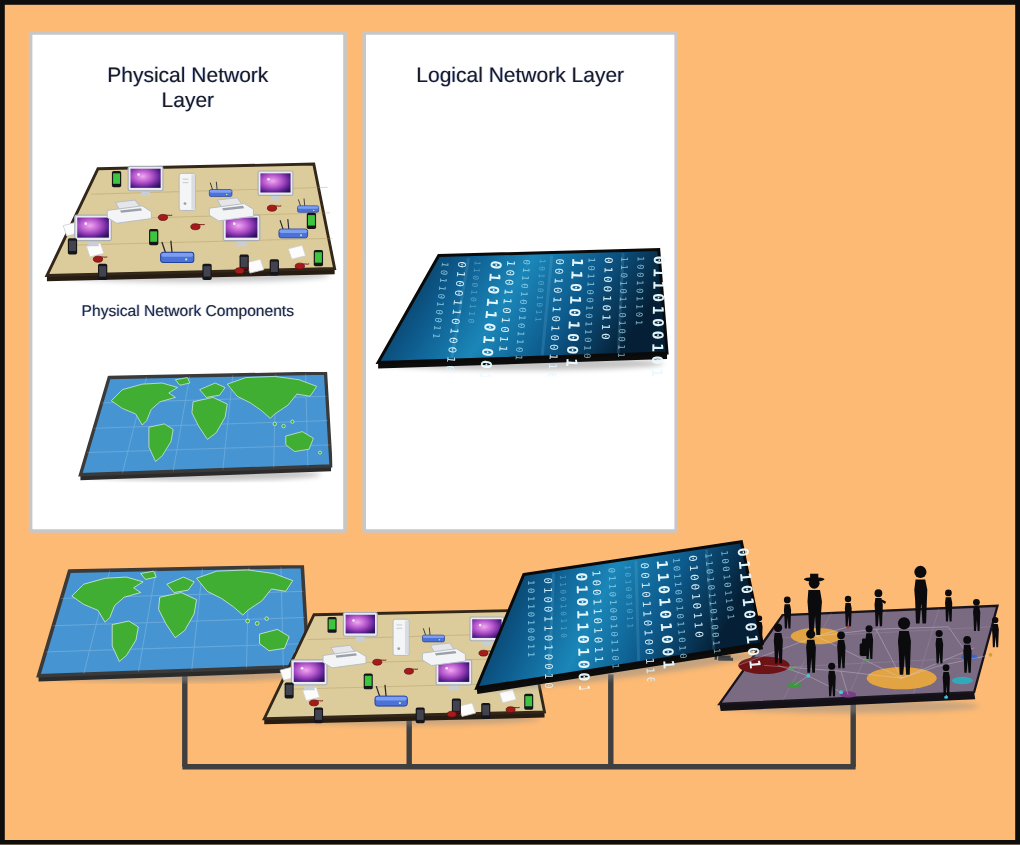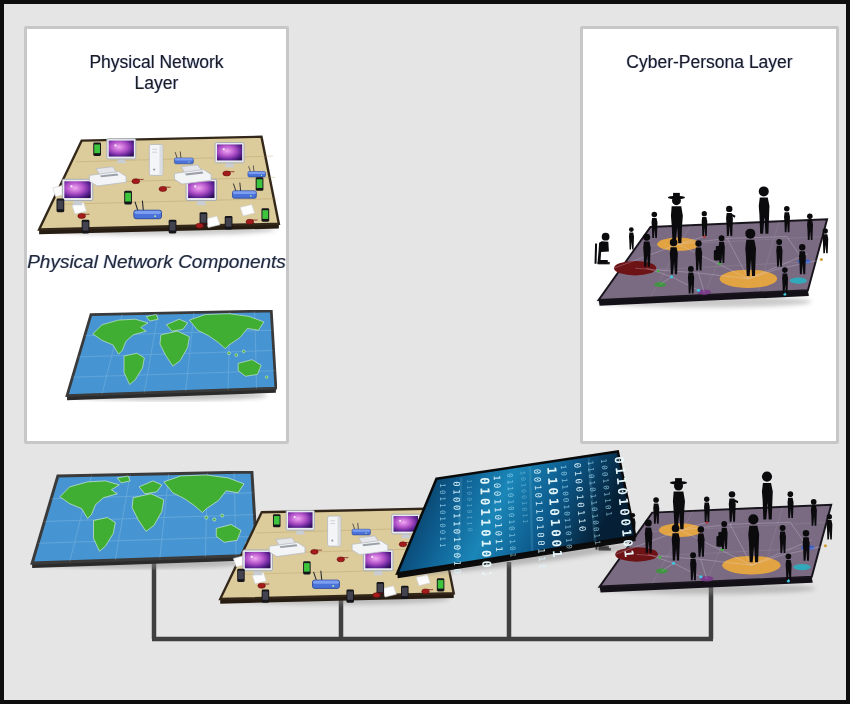--- a/index.html
+++ b/index.html
@@ -2,21 +2,21 @@
 <html><head>
 <meta charset="utf-8">
 <style>
   html, body { margin: 0; padding: 0; background: #fff; }
   .frame {
     position: relative;
     width: 850px;
     height: 704px;
     box-sizing: border-box;
     border: 4px solid #0e0e0e;
-    background: #e5e5e5;
+    background: #fdba74;
     overflow: hidden;
     font-family: "Liberation Sans", sans-serif;
   }
   .panel {
     position: absolute;
     top: 22px;
     height: 418px;
     box-sizing: border-box;
     border: 3px solid #c7c7c7;
     border-radius: 2px;
@@ -33,24 +33,23 @@
     font-size: 17.5px;
     line-height: 21px;
     font-weight: 400;
     color: #1b1b20;
     text-shadow: 0.6px 0 0 rgba(50,90,200,0.28), -0.6px 0 0 rgba(50,90,200,0.28);
   }
   .panel-caption {
     position: absolute;
     top: 222px; left: 0; right: 0;
     text-align: center;
-    font-size: 19px;
+    font-size: 13px;
     color: #262b33;
     text-shadow: 0.6px 0 0 rgba(50,90,200,0.30), -0.6px 0 0 rgba(50,90,200,0.30);
-    font-style: italic;
   }
   .gfx { position: absolute; display: block; }
   #gfx-devices-panel { left: 6px;  top: 100px; width: 252px; height: 116px; }
   #gfx-map-panel     { left: 38px; top: 281px; width: 212px; height: 92px;  }
   #gfx-binary-panel  { left: 6px;  top: 176px; width: 248px; height: 109px; }
   #gfx-persona-panel { left: 2px;  top: 148px; width: 250px; height: 144px; }
 
   .bottom-item { position: absolute; }
   #gfx-map-bottom     { left: 26px;  top: 467px; width: 228px; height: 99px;  z-index: 1; }
   #gfx-devices-bottom { left: 210px; top: 497px; width: 246px; height: 113px; z-index: 2; }
@@ -345,28 +344,28 @@
     <h2 class="panel-title">Physical Network Layer</h2>
     <svg class="gfx" id="gfx-devices-panel" viewBox="0 0 260 120">
       <use href="#g-devices"></use>
     </svg>
     <div class="panel-caption">Physical Network Components</div>
     <svg class="gfx" id="gfx-map-panel" viewBox="0 0 230 100">
       <use href="#g-map"></use>
     </svg>
   </div>
 
-
-  <div class="panel" id="panel-persona">
-    <h2 class="panel-title">Cyber-Persona Layer</h2>
-    <svg class="gfx" id="gfx-persona-panel" viewBox="0 0 260 150">
-      <use href="#g-persona"></use>
+  <div class="panel" id="panel-logical">
+    <h2 class="panel-title">Logical Network Layer</h2>
+    <svg class="gfx" id="gfx-binary-panel" viewBox="0 0 250 110">
+      <use href="#g-binary"></use>
     </svg>
   </div>
 
+
   <svg class="bottom-item" id="gfx-map-bottom" viewBox="0 0 230 100">
     <use href="#g-map"></use>
   </svg>
   <svg class="bottom-item" id="gfx-devices-bottom" viewBox="0 0 260 120">
     <use href="#g-devices"></use>
   </svg>
   <svg class="bottom-item" id="gfx-persona-bottom" viewBox="0 0 260 150">
     <use href="#g-persona"></use>
   </svg>
   <svg class="bottom-item" id="gfx-binary-bottom" viewBox="0 0 250 110">

